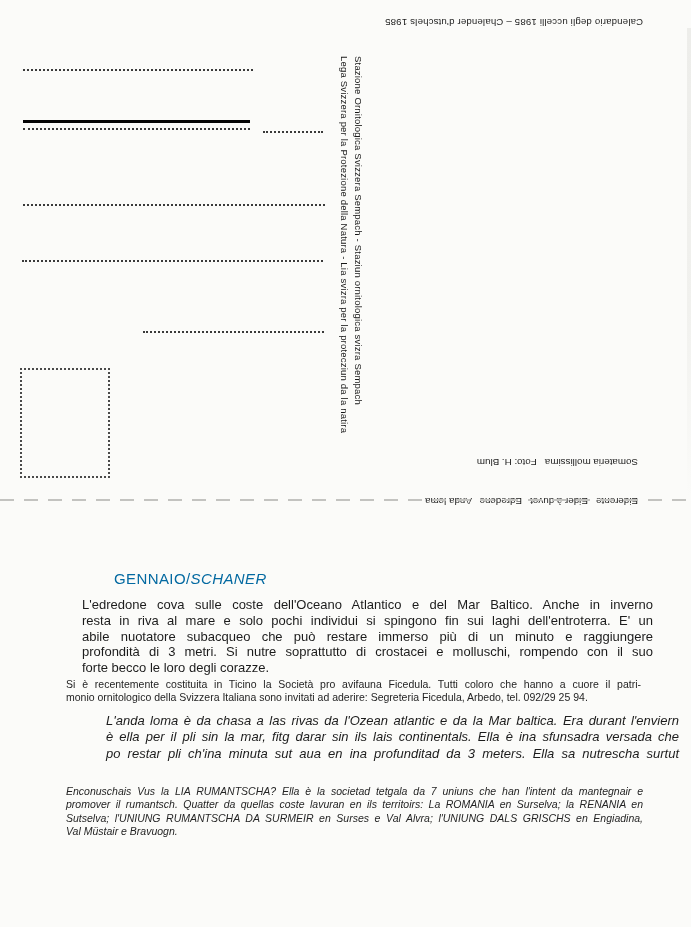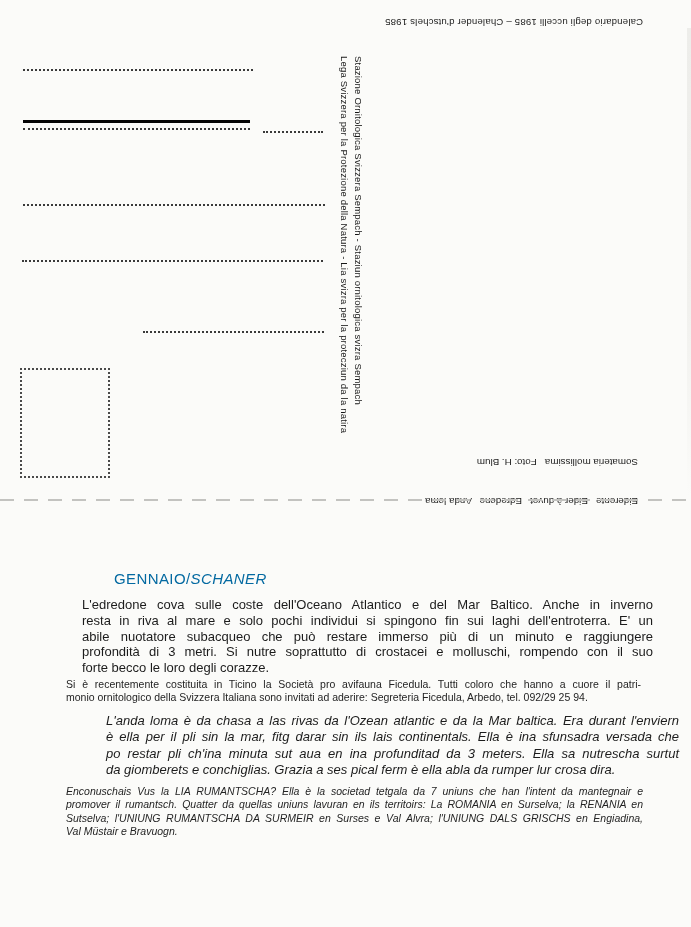--- a/index.html
+++ b/index.html
@@ -89,21 +89,20 @@
 
 <div class="abs note-par" style="left:66px;top:678px;width:575px;">
     <div class="jline">Si è recentemente costituita in Ticino la Società pro avifauna Ficedula. Tutti coloro che hanno a cuore il patri-</div>
     <div class="jline last">monio ornitologico della Svizzera Italiana sono invitati ad aderire: Segreteria Ficedula, Arbedo, tel. 092/29 25 94.</div>
   </div>
 
 <div class="abs body-par italic" style="left:66px;top:713px;width:573px;">
     <div class="jline">L'anda loma è da chasa a las rivas da l'Ozean atlantic e da la Mar baltica. Era durant l'enviern</div>
     <div class="jline">è ella per il pli sin la mar, fitg darar sin ils lais continentals. Ella è ina sfunsadra versada che</div>
     <div class="jline">po restar pli ch'ina minuta sut aua en ina profunditad da 3 meters. Ella sa nutrescha surtut</div>
-    <div class="jline last">da giomberets e conchiglias. Grazia a ses pical ferm è ella abla da rumper lur crosa dira.</div>
   </div>
 
 <div class="abs note-par italic" style="left:66px;top:785px;width:577px;font-style:italic;">
     <div class="jline">Enconuschais Vus la LIA RUMANTSCHA? Ella è la societad tetgala da 7 uniuns che han l'intent da mantegnair e</div>
-    <div class="jline">promover il rumantsch. Quatter da quellas uniuns lavuran en ils territoirs: La ROMANIA en Surselva; la RENANIA en</div>
+    <div class="jline">promover il rumantsch. Quatter da quellas coste lavuran en ils territoirs: La ROMANIA en Surselva; la RENANIA en</div>
     <div class="jline">Sutselva; l'UNIUNG RUMANTSCHA DA SURMEIR en Surses e Val Alvra; l'UNIUNG DALS GRISCHS en Engiadina,</div>
     <div class="jline last">Val Müstair e Bravuogn.</div>
   </div>
 
 </body></html>

